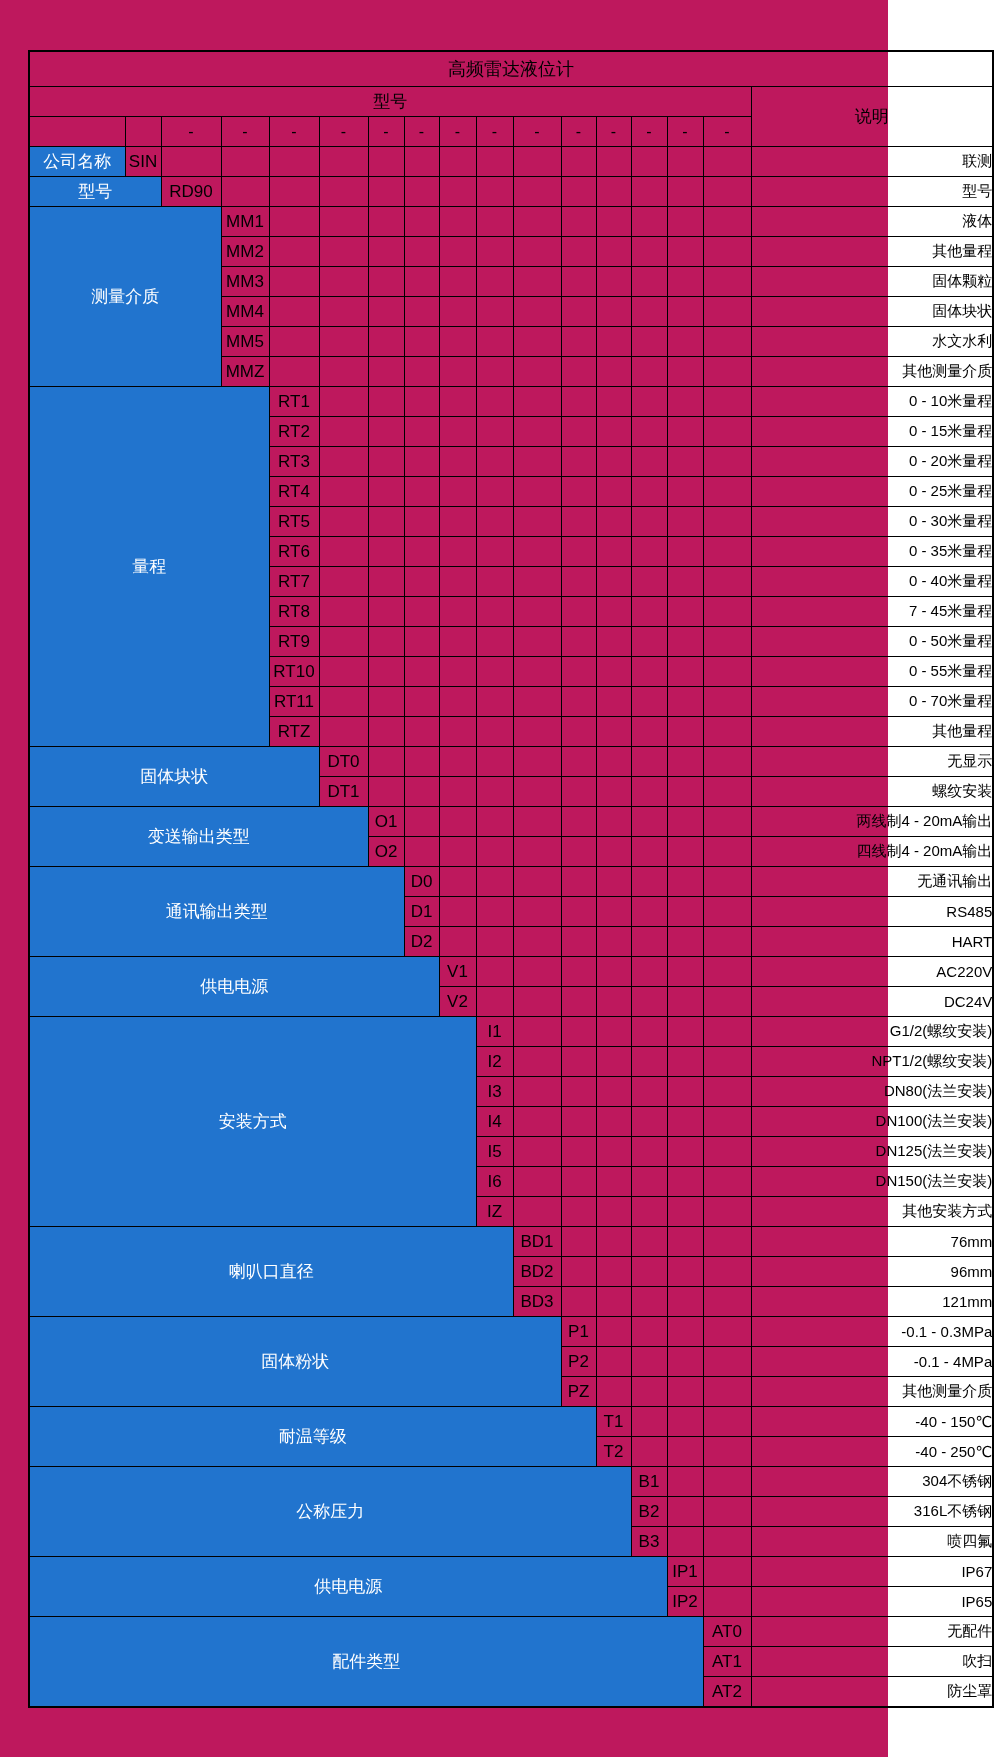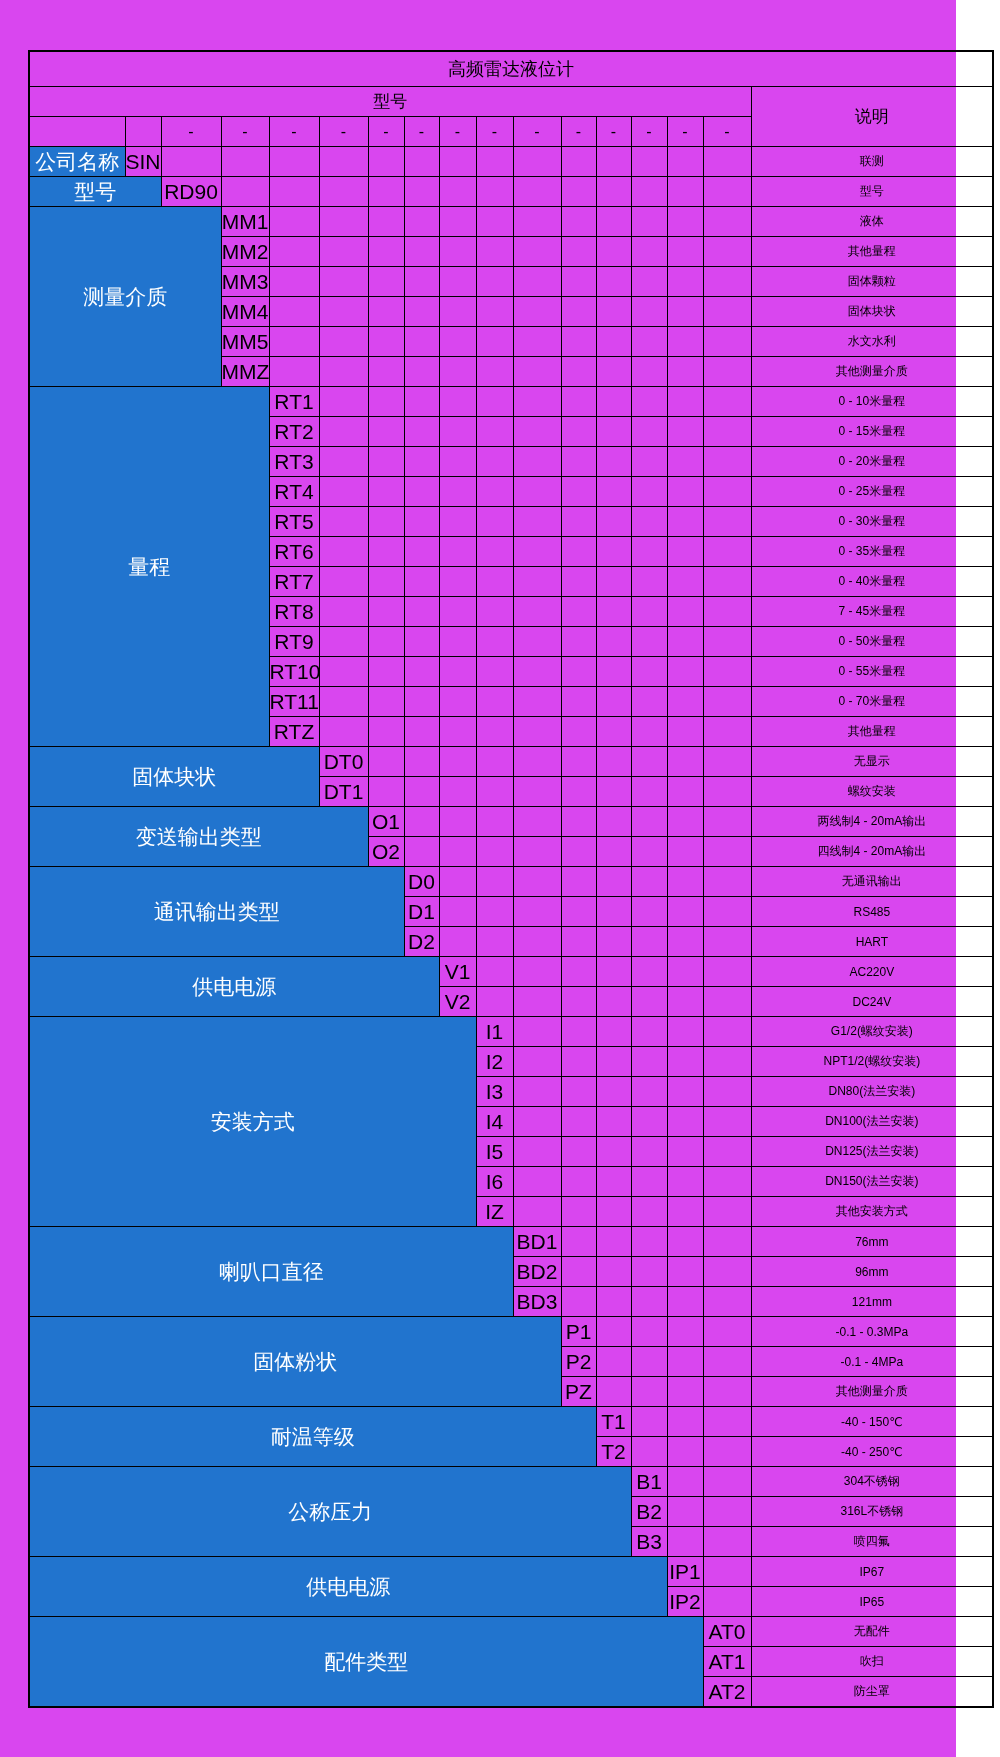--- a/index.html
+++ b/index.html
@@ -5,23 +5,23 @@
   html, body {
     margin: 0;
     padding: 0;
     background: #ffffff;
     width: 1000px;
     height: 1757px;
     font-family: "Liberation Sans", "DejaVu Sans", sans-serif;
   }
   .sheet {
     position: relative;
-    width: 956px;
+    width: 888px;
     height: 1757px;
-    background: #d946ef;
+    background: #be185d;
   }
   table.model-table {
     position: absolute;
     left: 28px;
     top: 50px;
     width: 964px;
     border-collapse: collapse;
     table-layout: fixed;
     border: 2px solid #000;
   }
@@ -44,27 +44,28 @@
     height: 29px;
     font-size: 17px;
   }
   table.model-table tr.dash-row td {
     height: 29px;
     font-size: 16px;
   }
   table.model-table td.cat {
     background: var(--accent, #2174CE);
     color: #ffffff;
-    font-size: 21px;
+    font-size: 17px;
   }
   table.model-table td.code {
-    font-size: 21px;
+    font-size: 17px;
   }
   table.model-table td.desc {
-    font-size: 12px;
+    font-size: 15px;
+    text-align: right;
   }
 </style>
 </head>
 <body>
 
 <div class="sheet">
   <table class="model-table">
     <colgroup>
       <col style="width:96px">
         <col style="width:36px">

